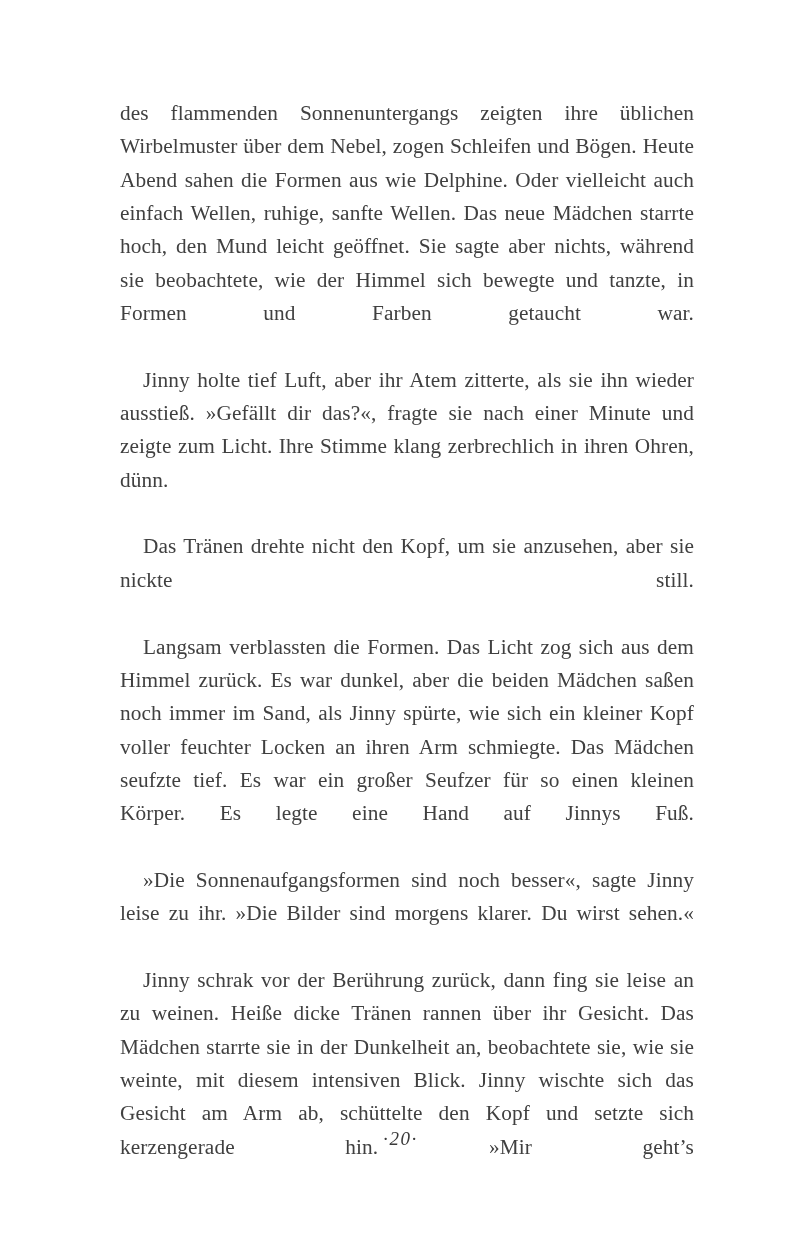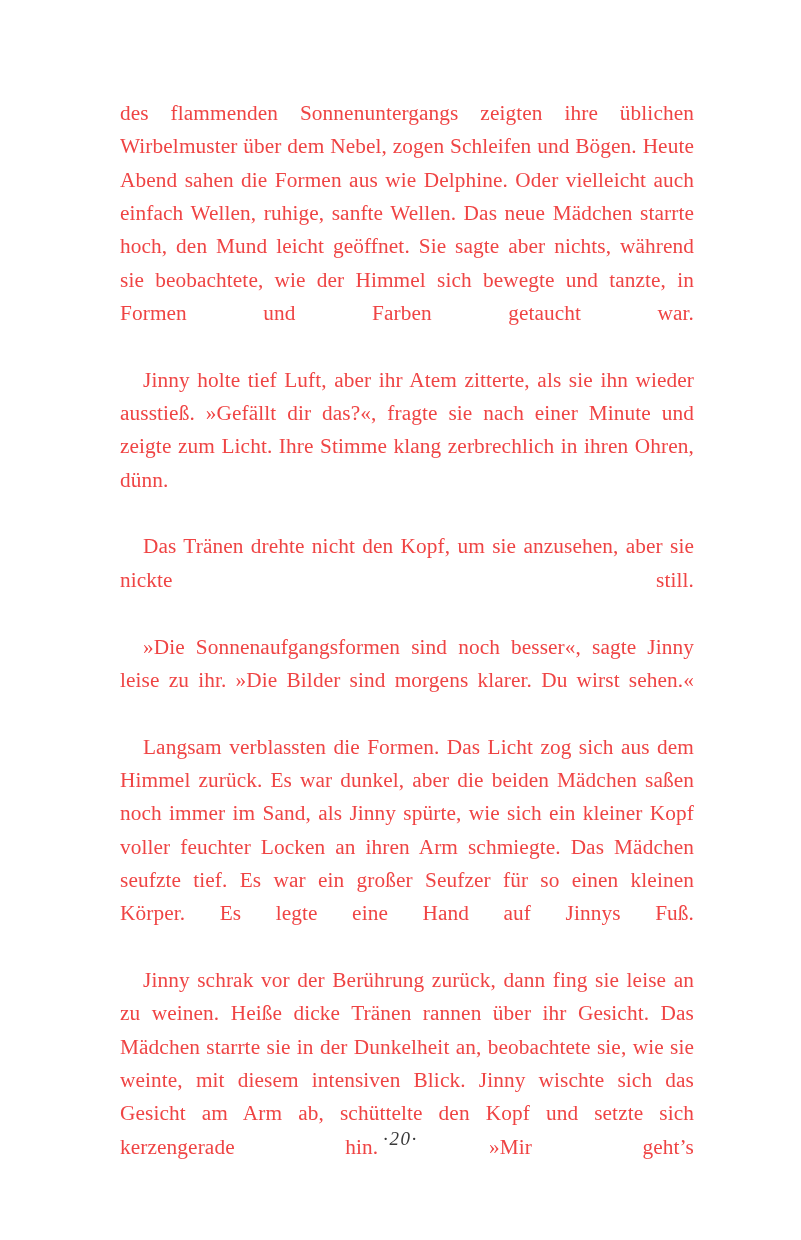--- a/index.html
+++ b/index.html
@@ -24,21 +24,21 @@
     left: 120px;
     top: 97px;
     width: 574px;
   }
 
   .para {
     margin: 0;
     font-family: "Liberation Serif", "DejaVu Serif", serif;
     font-size: 21.3px;
     line-height: 33.35px;
-    color: #ef4444;
+    color: #404040;
     text-align: justify;
     text-justify: inter-word;
     hyphens: manual;
     -webkit-hyphens: manual;
     text-indent: 0;
     letter-spacing: 0.1px;
     word-spacing: 0.2px;
   }
 
   .para + .para {
@@ -67,20 +67,20 @@
 </style>
 </head>
 <body>
 
 <div class="page">
 
   <div class="text-block">
     <p class="para">des flammenden Sonnenuntergangs zeigten ihre üb­lichen Wirbelmuster über dem Nebel, zogen Schleifen und Bögen. Heute Abend sahen die Formen aus wie Del­phine. Oder vielleicht auch einfach Wellen, ruhige, sanfte Wellen. Das neue Mädchen starrte hoch, den Mund leicht geöffnet. Sie sagte aber nichts, während sie beobachtete, wie der Himmel sich bewegte und tanzte, in Formen und Farben getaucht war.</p>
     <p class="para">Jinny holte tief Luft, aber ihr Atem zitterte, als sie ihn wieder ausstieß. »Gefällt dir das?«, fragte sie nach einer Minute und zeigte zum Licht. Ihre Stimme klang zer­brechlich in ihren Ohren, dünn.</p>
     <p class="para">Das Tränen drehte nicht den Kopf, um sie anzusehen, aber sie nickte still.</p>
+    <p class="para">Langsam verblassten die Formen. Das Licht zog sich aus dem Himmel zurück. Es war dunkel, aber die beiden Mädchen saßen noch immer im Sand, als Jinny spürte, wie sich ein kleiner Kopf voller feuchter Locken an ih­ren Arm schmiegte. Das Mädchen seufzte tief. Es war ein großer Seufzer für so einen kleinen Körper. Es legte eine Hand auf Jinnys Fuß.</p>
     <p class="para">»Die Sonnenaufgangsformen sind noch besser«, sagte Jinny leise zu ihr. »Die Bilder sind morgens klarer. Du wirst sehen.«</p>
-    <p class="para">Langsam verblassten die Formen. Das Licht zog sich aus dem Himmel zurück. Es war dunkel, aber die beiden Mädchen saßen noch immer im Sand, als Jinny spürte, wie sich ein kleiner Kopf voller feuchter Locken an ih­ren Arm schmiegte. Das Mädchen seufzte tief. Es war ein großer Seufzer für so einen kleinen Körper. Es legte eine Hand auf Jinnys Fuß.</p>
     <p class="para">Jinny schrak vor der Berührung zurück, dann fing sie leise an zu weinen. Heiße dicke Tränen rannen über ihr Gesicht. Das Mädchen starrte sie in der Dunkelheit an, beobachtete sie, wie sie weinte, mit diesem intensiven Blick. Jinny wischte sich das Gesicht am Arm ab, schüttel­te den Kopf und setzte sich kerzengerade hin. »Mir geht’s</p>
   </div>
 
   <div class="folio">·20·</div>
 
 </div>
 
 </body></html>

